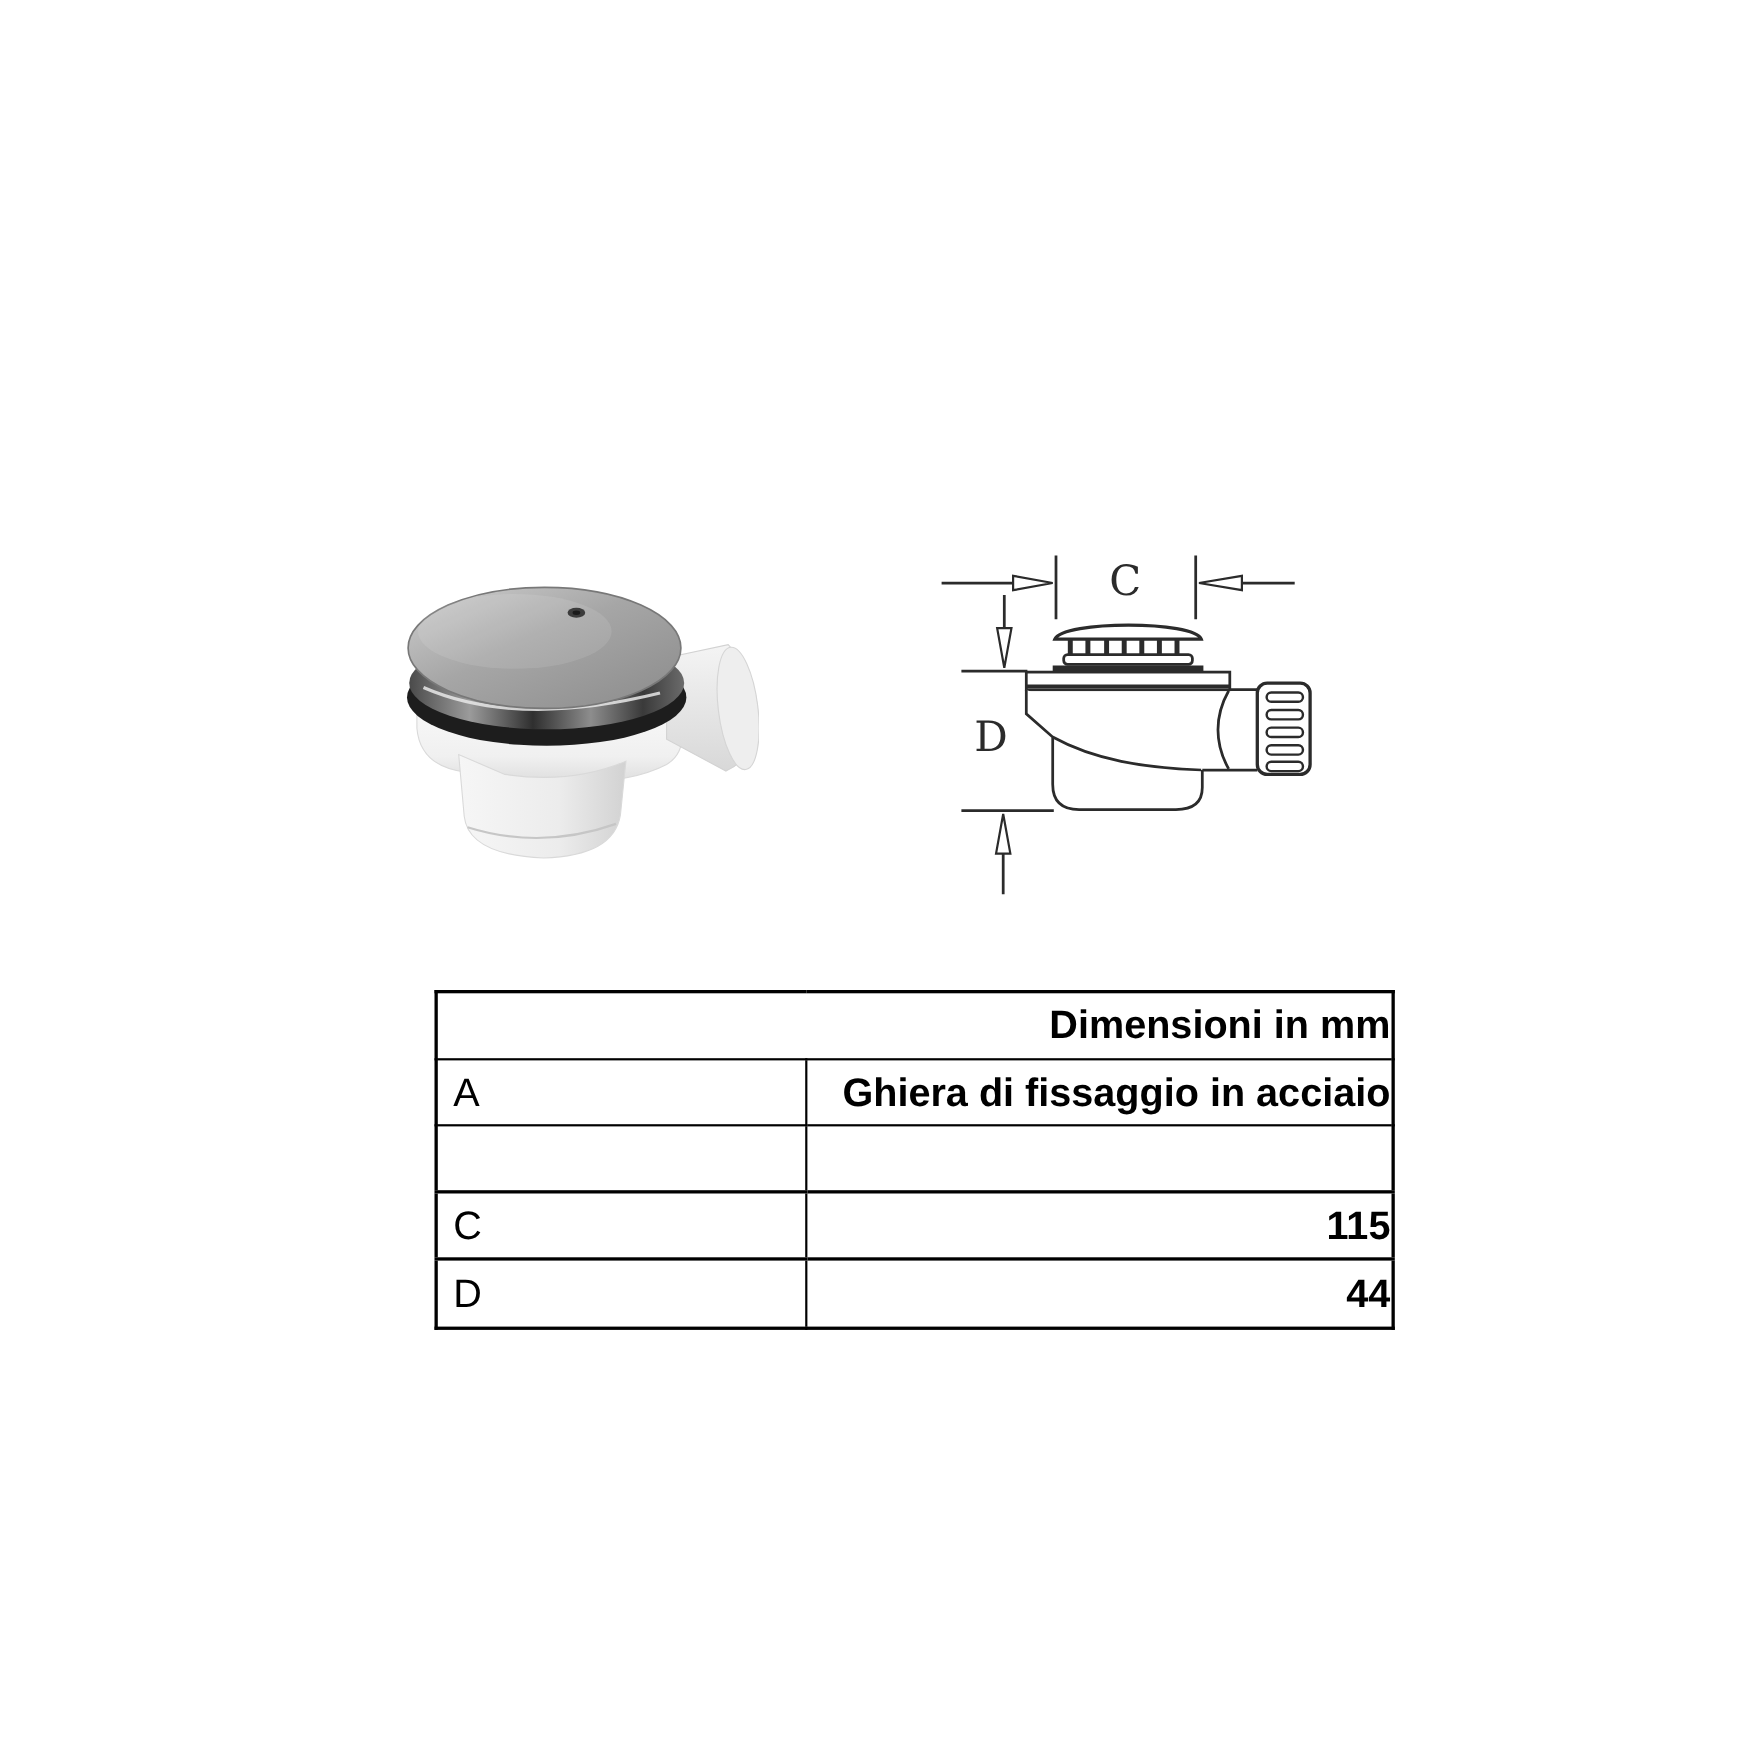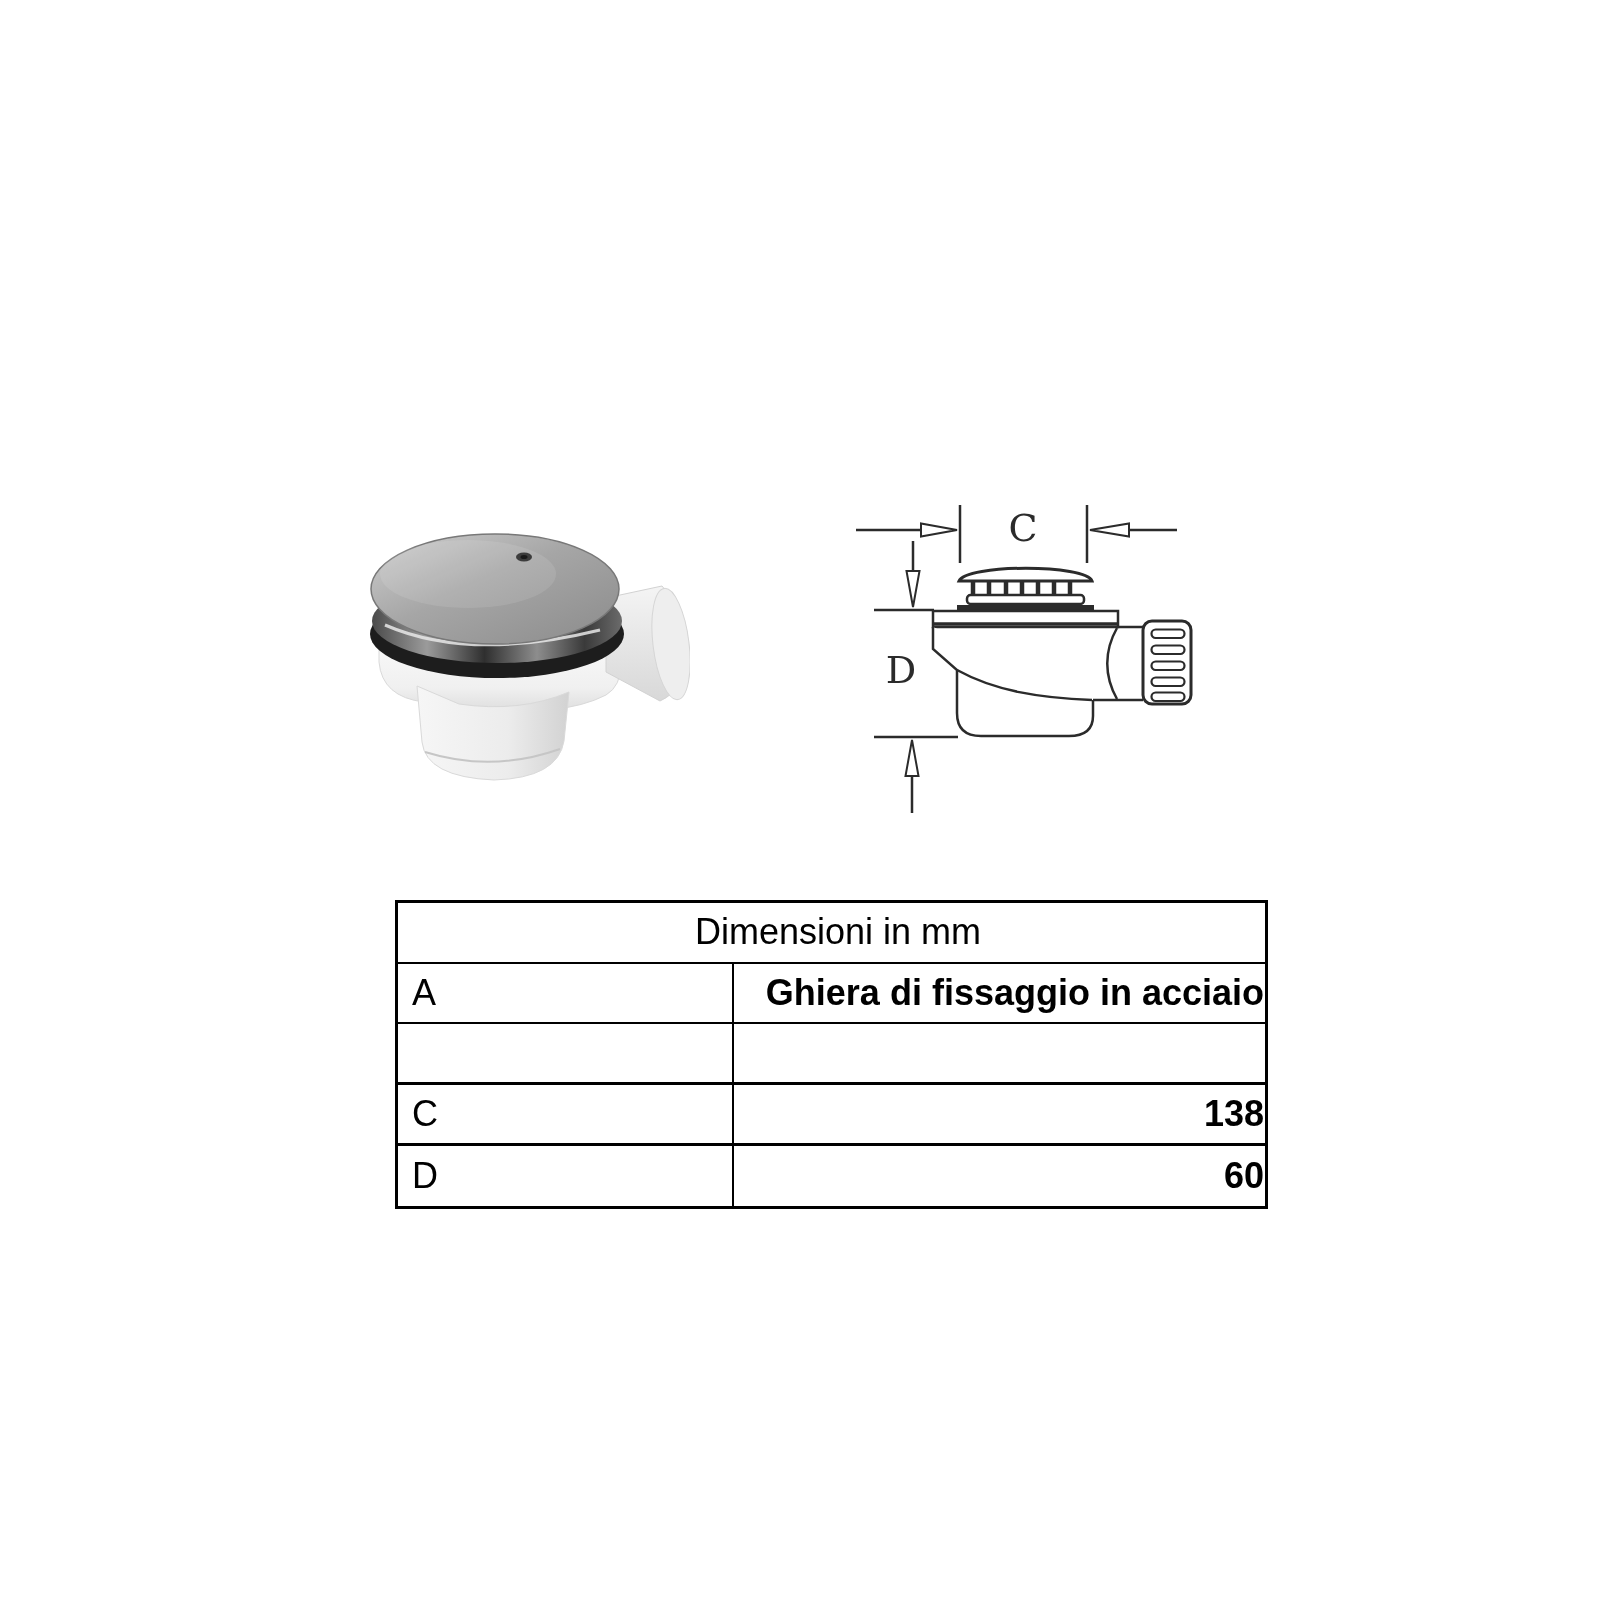--- a/index.html
+++ b/index.html
@@ -26,21 +26,21 @@
     border:3px solid #000;
   }
   table.spec td{
     border:2px solid #000;
     vertical-align:middle;
     font-size:36px;line-height:1.05;
     overflow:hidden;white-space:nowrap;
   }
   td.cell-label{width:319px;text-align:left;padding-left:14px;font-weight:400;}
   td.cell-value{width:529px;text-align:right;font-weight:700;}
-  td.cell-header{text-align:center;padding-left:14px;font-weight:400;}
+  td.cell-header{text-align:right;padding-left:14px;font-weight:700;}
   tr.row-empty td, tr.row-c td{border-bottom:3px solid #000;}
   tr.row-hdr td{border-bottom:2px solid #000;}
 </style>
 </head>
 <body>
 
 <div class="photo">
   <svg width="330" height="262" viewBox="360 520 330 262">
     <defs>
       <linearGradient id="capGrad" x1="0" y1="0" x2="1" y2="1">
@@ -164,20 +164,20 @@
   <tr style="height:60px">
     <td class="cell-label">A</td>
     <td class="cell-value">Ghiera di fissaggio in acciaio</td>
   </tr>
   <tr class="row-empty" style="height:61px">
     <td class="cell-label"></td>
     <td class="cell-value"></td>
   </tr>
   <tr class="row-c" style="height:61px">
     <td class="cell-label">C</td>
-    <td class="cell-value">138</td>
+    <td class="cell-value">115</td>
   </tr>
   <tr style="height:63px">
     <td class="cell-label">D</td>
-    <td class="cell-value">60</td>
+    <td class="cell-value">44</td>
   </tr>
 </tbody>
   </table>
 
 </body></html>

